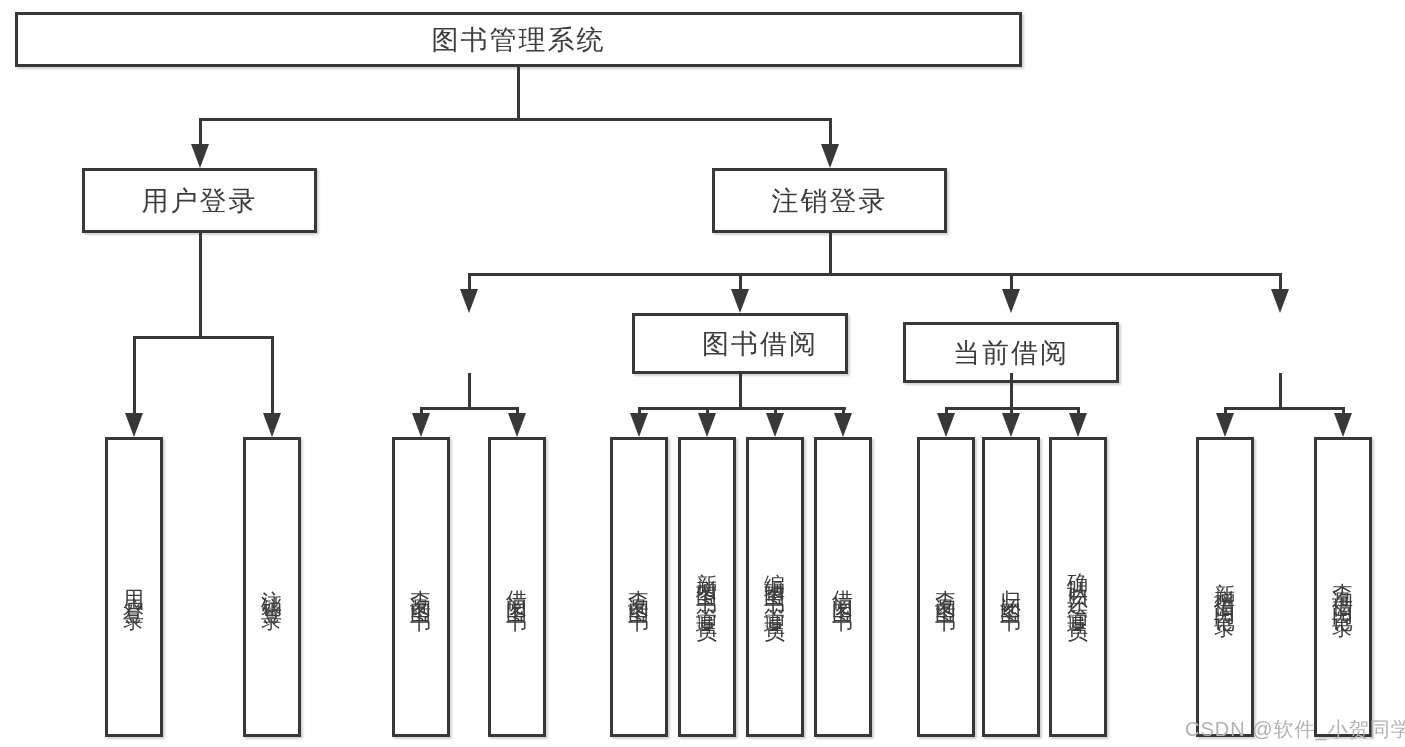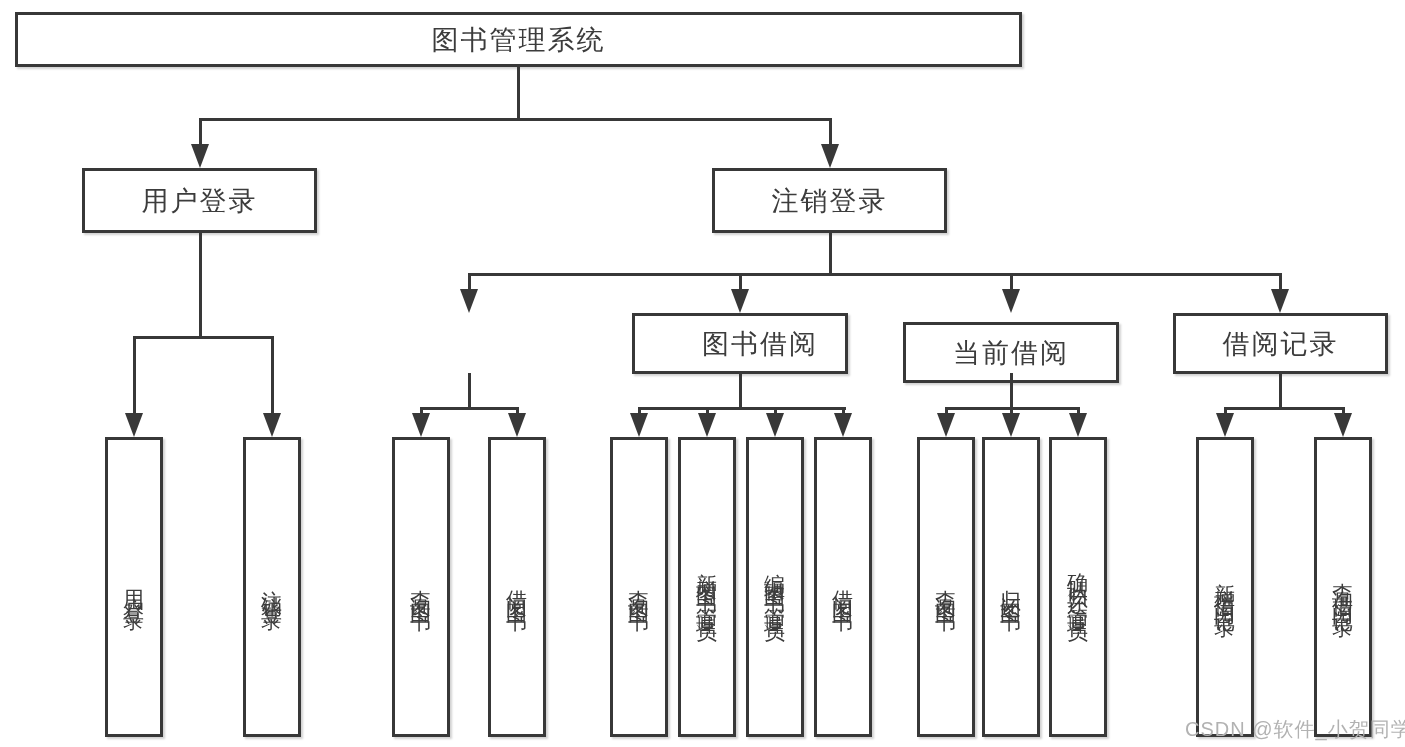--- a/index.html
+++ b/index.html
@@ -36,21 +36,20 @@
 
   <div class="box hbox" style="left:82px;top:168px;width:235px;height:65px;">用户登录</div>
 
   <div class="box hbox" style="left:712px;top:168px;width:235px;height:65px;">注销登录</div>
 
 
   <div class="box hbox" style="left:632px;top:313px;width:216px;height:61px;padding-left:40px;">图书借阅</div>
 
   <div class="box hbox" style="left:903px;top:313px;width:216px;height:61px;margin-top:9px;">当前借阅</div>
 
-  <div class="box hbox" style="left:1173px;top:313px;width:215px;height:61px;">借阅记录</div>
 
   <div class="box vbox" style="left:105px;top:437px;width:58px;height:300px;">用户登录</div>
   <div class="box vbox" style="left:243px;top:437px;width:58px;height:300px;">注销登录</div>
 
   <div class="box vbox" style="left:392px;top:437px;width:58px;height:300px;">查询图书</div>
   <div class="box vbox" style="left:488px;top:437px;width:58px;height:300px;">借阅图书</div>
 
   <div class="box vbox" style="left:610px;top:437px;width:58px;height:300px;">查询图书</div>
   <div class="box vbox" style="left:678px;top:437px;width:58px;height:300px;">新增图书（管理员）</div>
   <div class="box vbox" style="left:746px;top:437px;width:58px;height:300px;">编辑图书（管理员）</div>

